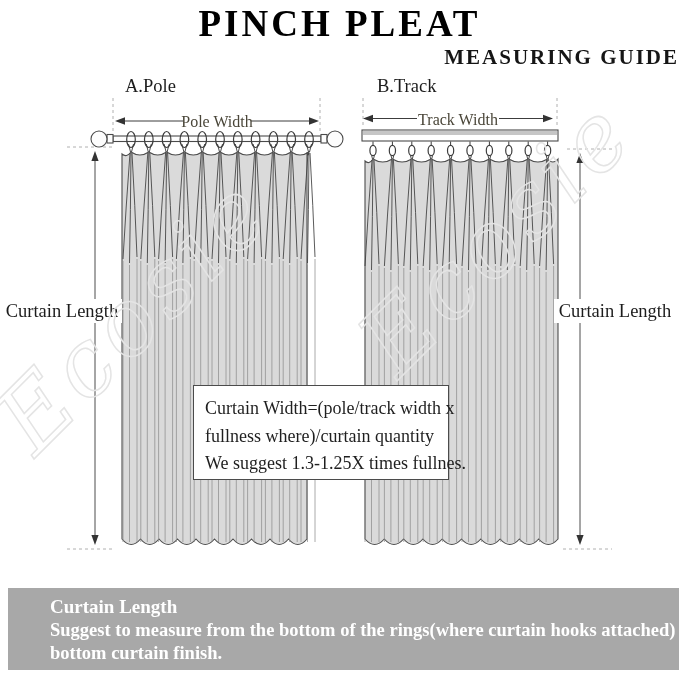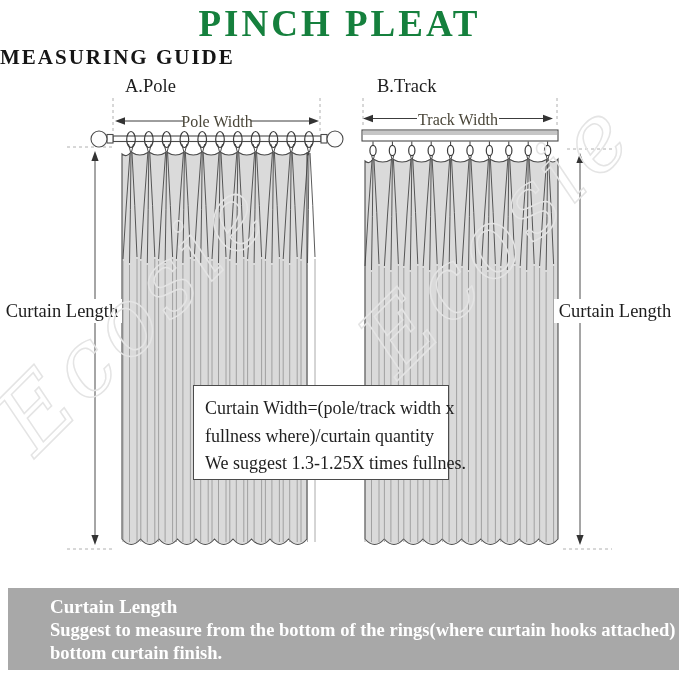--- a/index.html
+++ b/index.html
@@ -2,25 +2,25 @@
 <html><head>
 <meta charset="utf-8">
 <style>
   html,body{margin:0;padding:0;background:#ffffff;}
   .canvas{
     position:relative;width:679px;height:675px;background:#ffffff;
     font-family:"Liberation Serif", serif;overflow:hidden;
   }
   .title{
     position:absolute;top:2px;left:0;width:679px;text-align:center;
-    font-size:37px;font-weight:bold;letter-spacing:3px;color:#15803d;
+    font-size:37px;font-weight:bold;letter-spacing:3px;color:#000000;
     font-family:"Liberation Serif", serif;
   }
   .subtitle{
-    position:absolute;top:45px;left:0;width:679px;text-align:left;
+    position:absolute;top:45px;left:0;width:679px;text-align:right;
     font-size:21px;font-weight:bold;letter-spacing:2px;color:#151515;
   }
   svg.diagram{position:absolute;left:0;top:0;}
   .formula-box{
     position:absolute;left:193px;top:385px;width:256px;height:95px;
     box-sizing:border-box;background:#ffffff;border:1.5px solid #4b4b4b;
     padding:9px 12px 0 11px;font-size:18px;color:#1f1f1f;z-index:5;
   }
   .formula-box .fl{line-height:27.5px;white-space:nowrap;}
   .footer{

